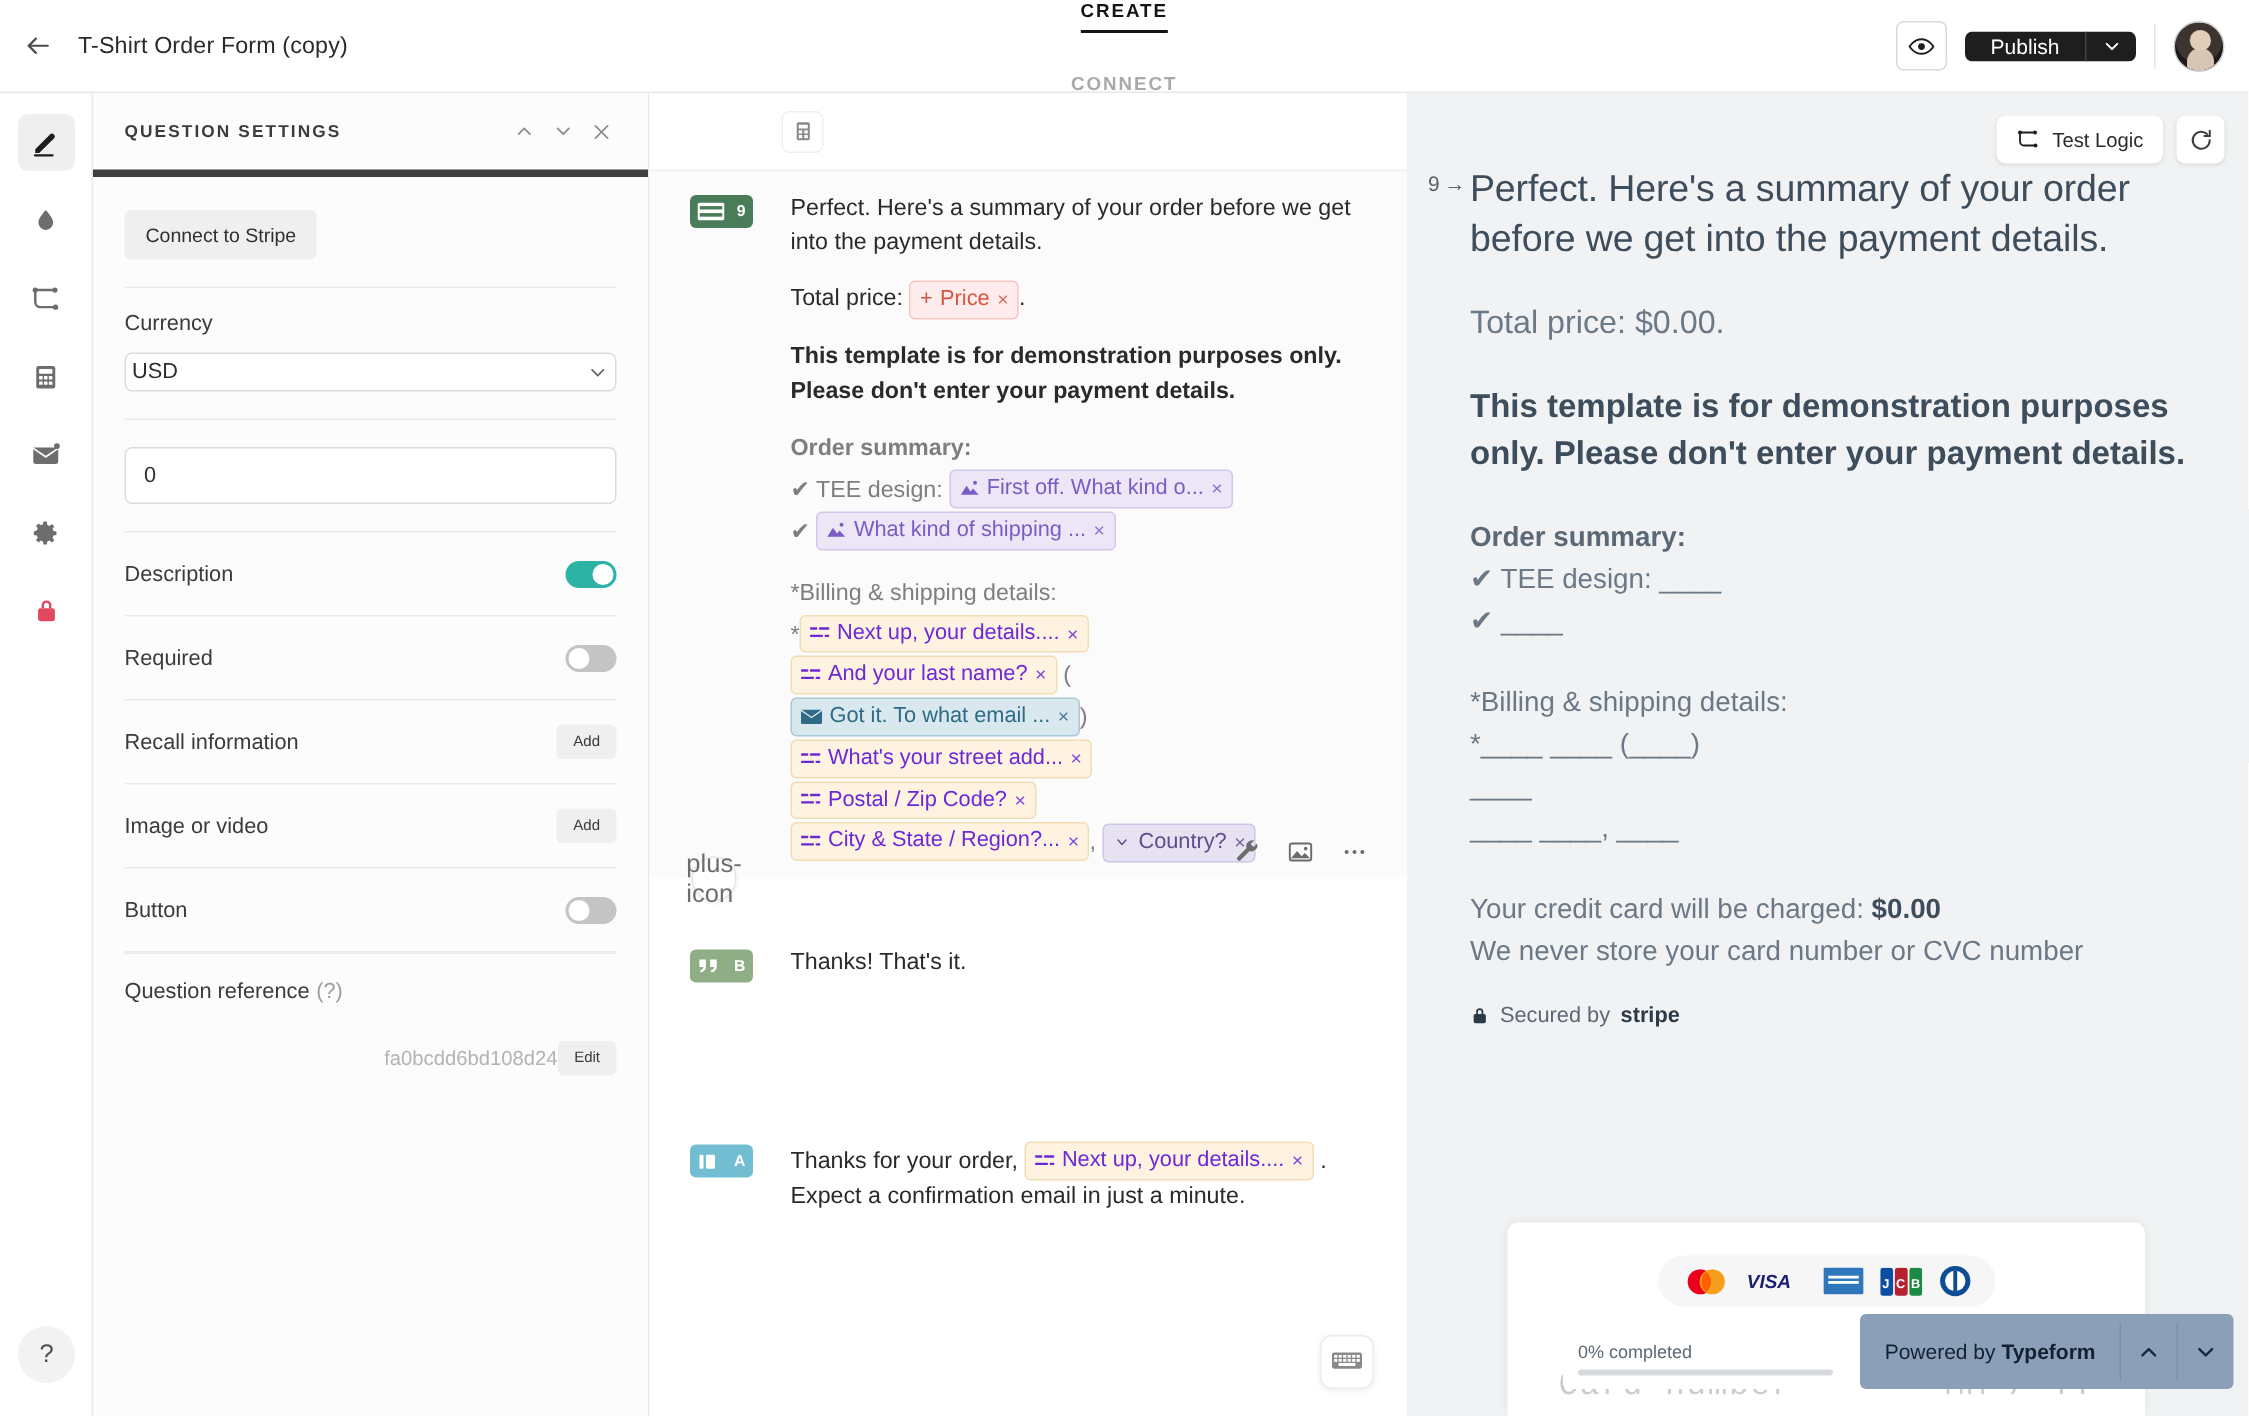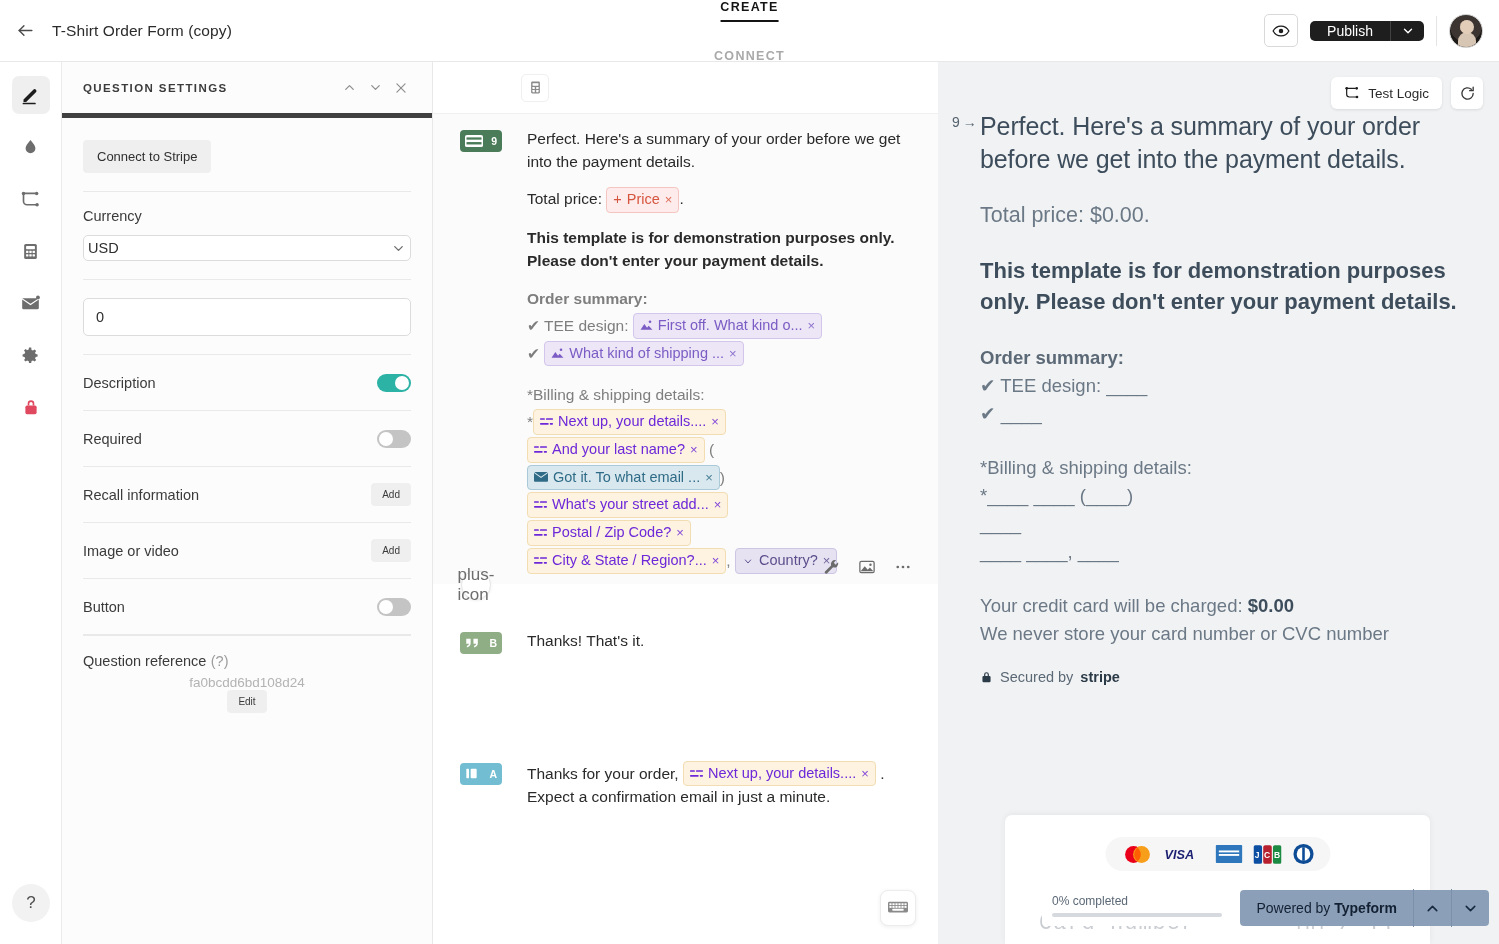--- a/index.html
+++ b/index.html
@@ -140,21 +140,21 @@
     border-radius: 50%; background: #fff;
   }
   .toggle.on::after { left: 18px; }
   .add-btn {
     background: #efefef; border-radius: 4px; font-size: 10px; color: #3a3a3a;
     padding: 6px 11px; cursor: pointer;
   }
   .qref-label { font-size: 14.5px; color: #3b3b3b; }
   .qref-hint { color: #9d9d9d; }
   .qref-row {
-    display: flex; align-items: center; justify-content: flex-end; margin-top: 5px; flex-direction: column;
+    display: flex; align-items: center; justify-content: flex-end; margin-top: 24px;
   }
   .qref-val { font-size: 13.5px; color: #b3b3b3; }
 
   
   .editor {
     position: absolute; top: 62px; left: 433px; width: 505px; height: 882px;
     background: #fff; overflow: hidden;
   }
   .editor-toolstrip {
     height: 52px; display: flex; align-items: center; padding-left: 88px;
@@ -268,21 +268,21 @@
   }
   .progress-wrap {
     position: absolute; left: 1042px; bottom: 18px; width: 190px; height: 38px;
     background: #fff; border-radius: 4px; padding: 6px 10px 0 10px; z-index: 6;
   }
   .progress-label { font-size: 12px; color: #5b6876; }
   .progress-track {
     margin-top: 5px; height: 4px; background: #d6dade; border-radius: 2px;
   }
   .powered {
-    position: absolute; right: 10px; bottom: 18px; height: 36px; display: flex;
+    position: absolute; right: 10px; bottom: 18px; height: 50px; display: flex;
     align-items: center; background: #8ba0b8; border-radius: 4px; z-index: 6;
   }
   .powered-txt {
     font-size: 14px; color: #132033; padding: 0 16px; cursor: pointer;
   }
   .powered-txt b { font-weight: 700; }
   .powered-nav {
     width: 38px; height: 38px; display: flex; align-items: center; justify-content: center;
     border-left: 1px solid #7b91ab; color: #17293f; cursor: pointer;
   }

